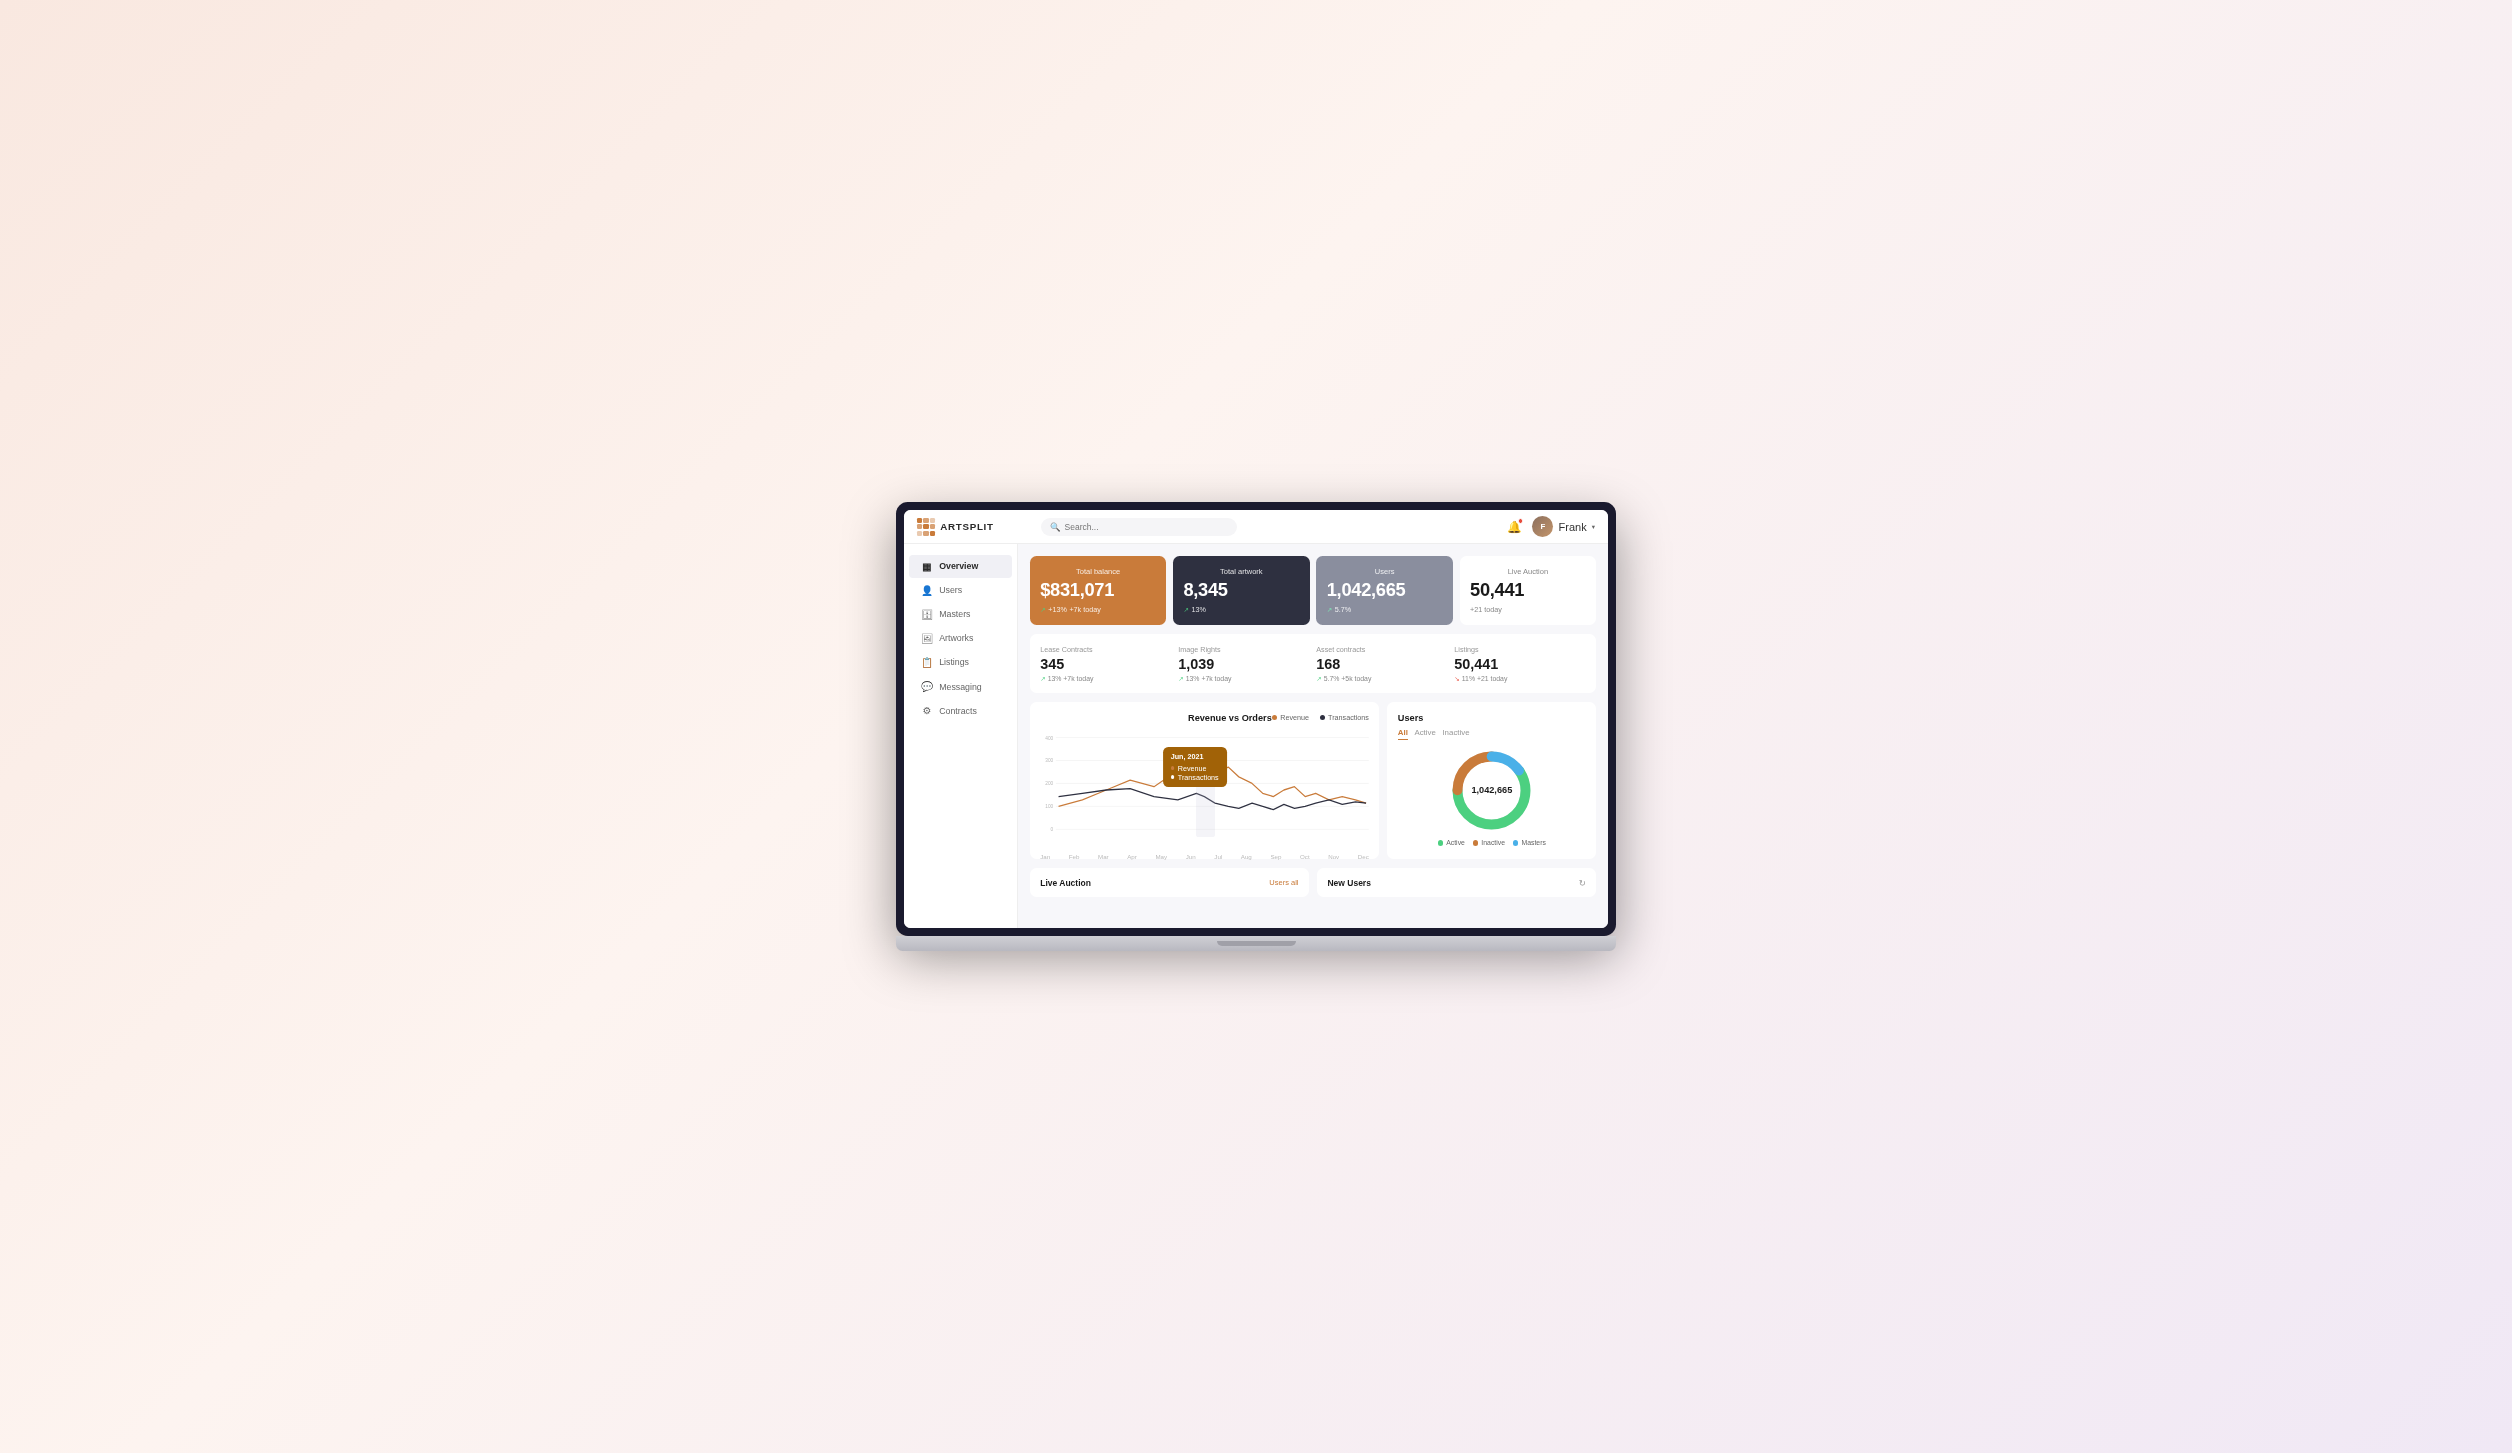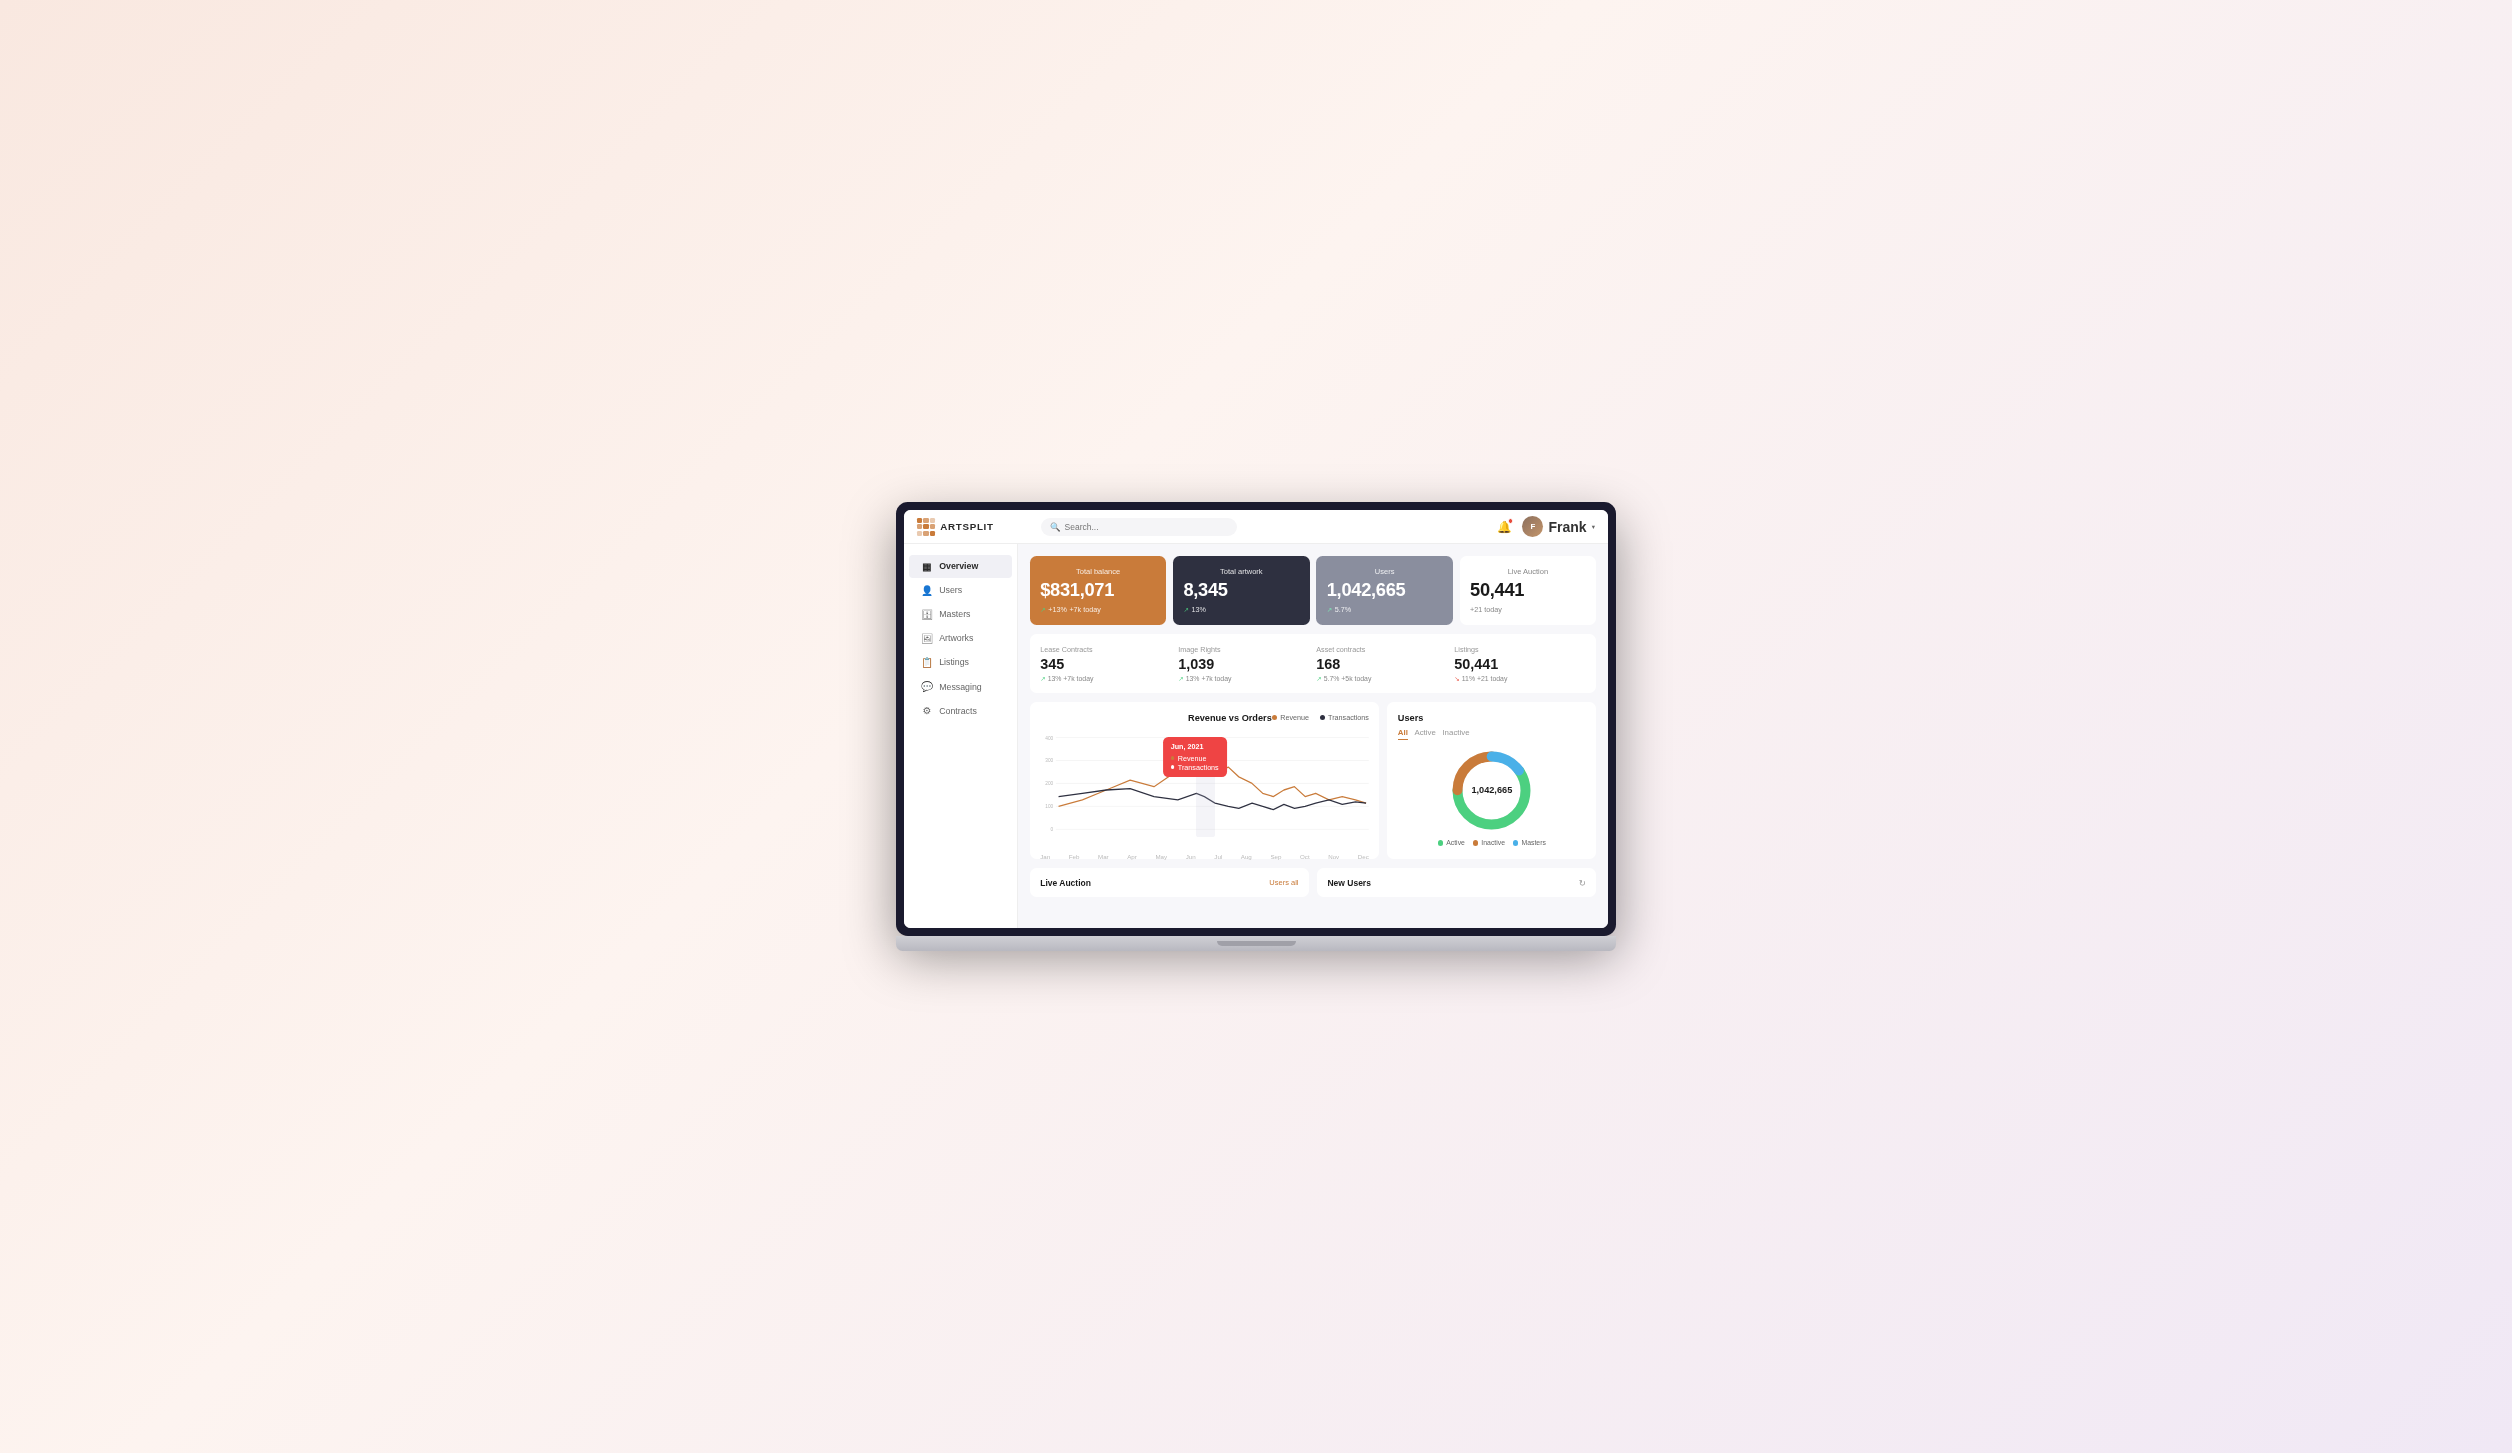--- a/index.html
+++ b/index.html
@@ -131,21 +131,21 @@
       height: 21px;
       border-radius: 50%;
       background: linear-gradient(135deg, #8b6f5e, #c4956a);
       display: flex;
       align-items: center;
       justify-content: center;
       color: #fff;
       font-size: 7.9px;
       font-weight: 600;
     }
-    .user-name { font-size: 14px; font-weight: 700; color: #333; }
+    .user-name { font-size: 11px; font-weight: 400; color: #333; }
     .chevron { font-size: 6.5px; color: #666; }
 
     
     .main-layout {
       display: flex;
       flex: 1;
       overflow: hidden;
     }
 
     
@@ -284,26 +284,26 @@
     }
     .chart-area {
       position: relative;
       height: 118px;
     }
     .chart-svg { width: 100%; height: 100%; }
 
     
     .chart-tooltip {
       position: absolute;
-      background: #ef4444;
+      background: #a16207;
       color: #fff;
       border-radius: 5.2px;
       padding: 5.2px 7.9px;
       font-size: 7.2px;
-      top: 6px;
+      top: 16px;
       left: 47%;
       transform: translateX(-50%);
       pointer-events: none;
     }
     .tooltip-date { font-weight: 600; margin-bottom: 2.6px; }
     .tooltip-row { display: flex; align-items: center; gap: 3.3px; }
     .tooltip-dot { width: 3.9px; height: 3.9px; border-radius: 50%; }
     .chart-x-labels {
       display: flex;
       justify-content: space-between;

